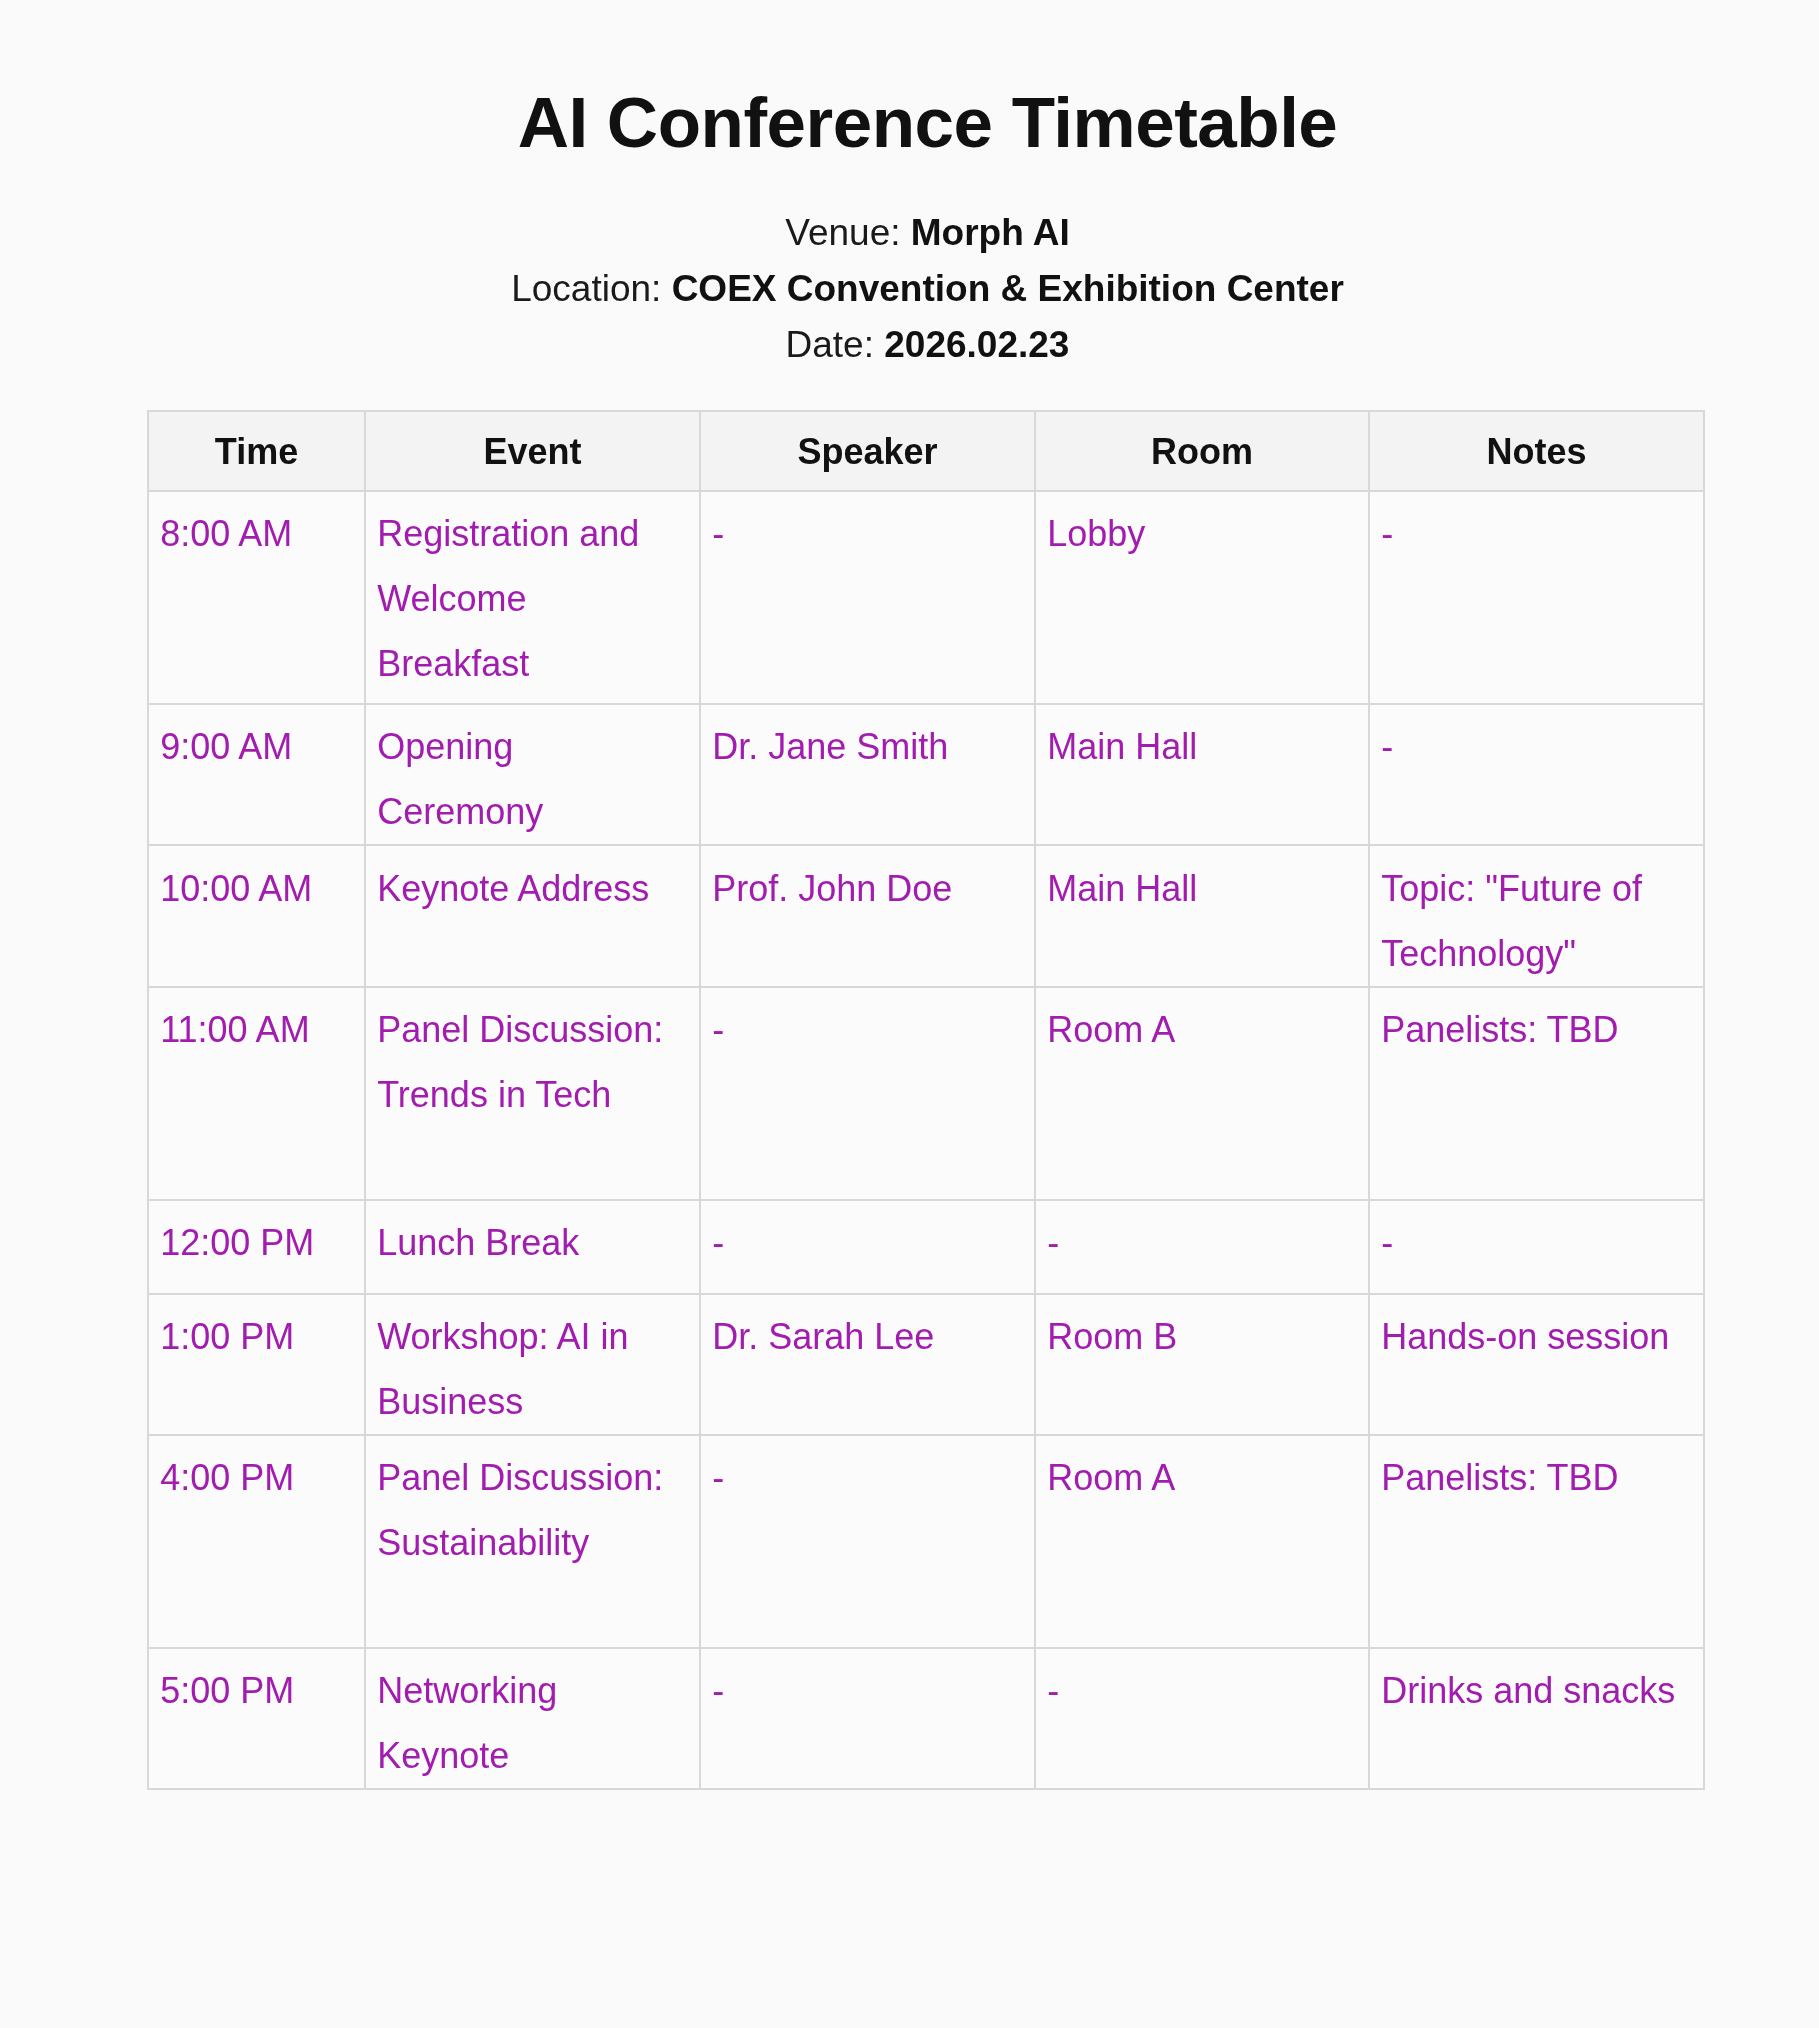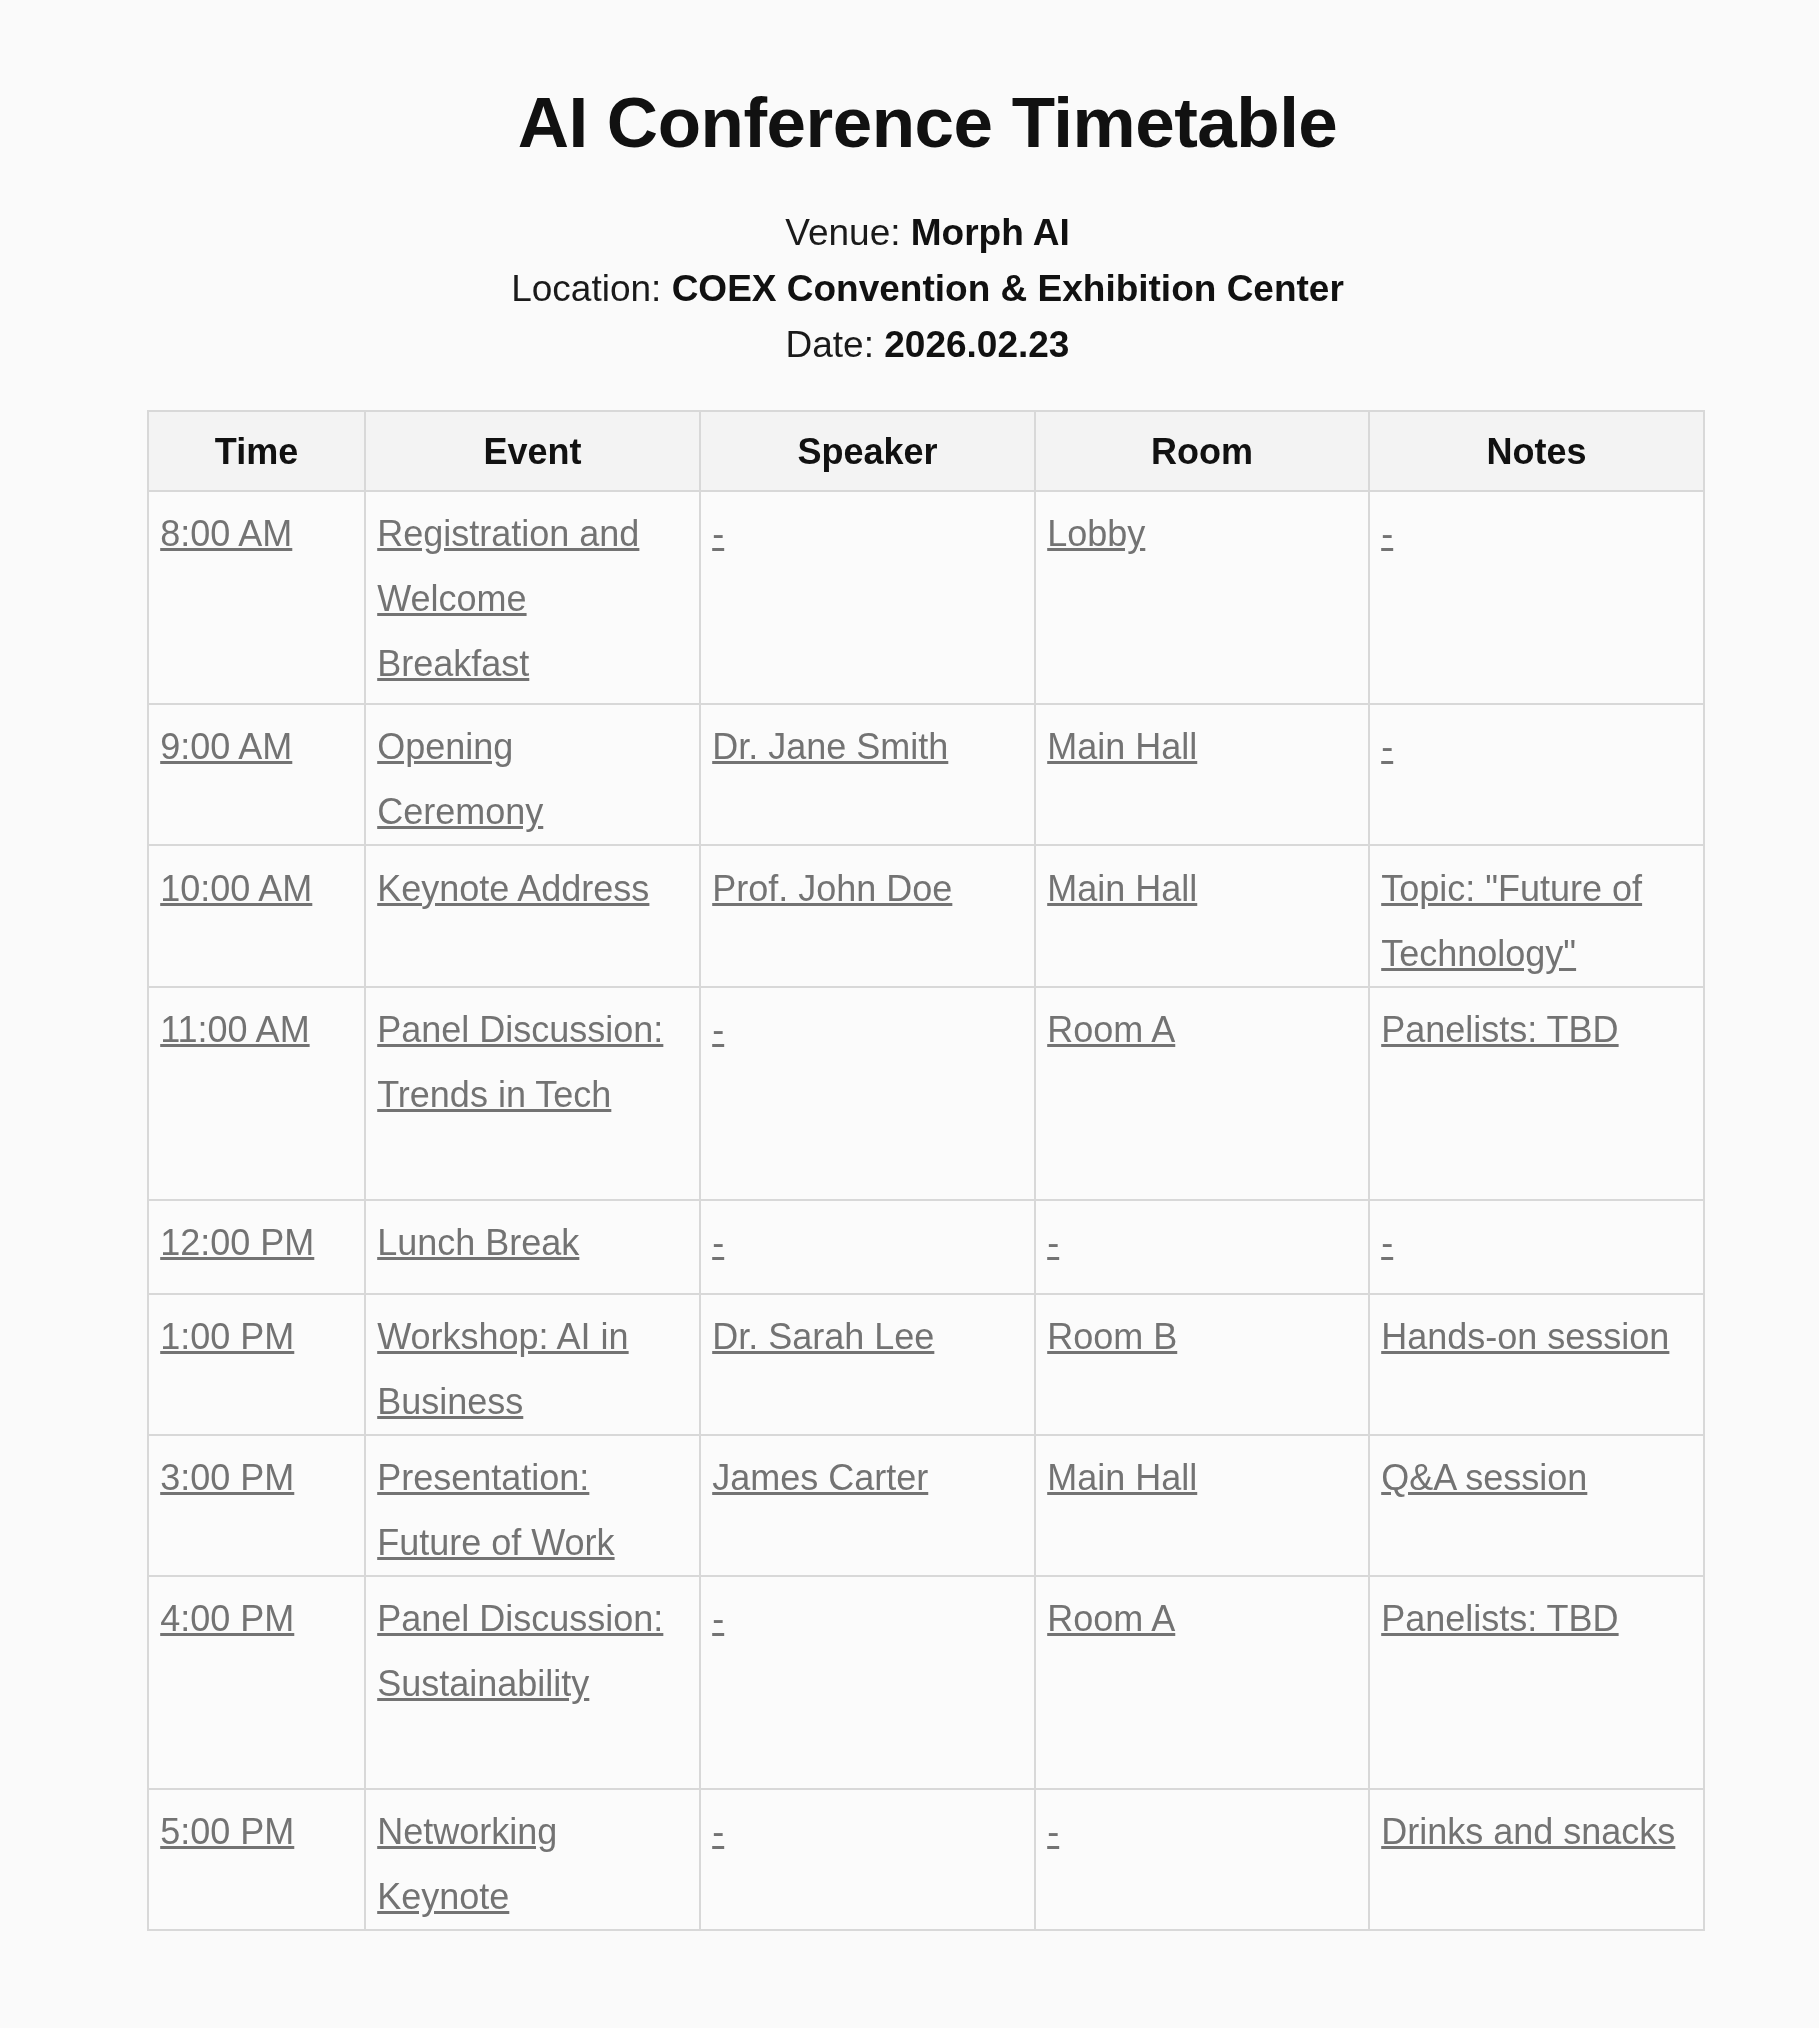--- a/index.html
+++ b/index.html
@@ -32,21 +32,21 @@
       vertical-align: top; text-align: left;
       font-size: 36px; line-height: 65px;
       padding: 9.3px 11.2px 0 11.2px;
       box-sizing: border-box;
       margin-top: 16px;
     }
     th {
       background: #f3f3f3; font-weight: 700; text-align: center;
       height: 80px; vertical-align: middle; padding: 0 11.2px; color: #111;
     }
-    td { background: #fbfbfb; color: #737373; text-decoration: underline; }
+    td { background: #fbfbfb; color: #a21caf; }
     col.c1 { width: 217px; } col.c2 { width: 335px; } col.c3 { width: 335px; }
     col.c4 { width: 334px; } col.c5 { width: 335px; }
     tr.h3 td { height: 213px; }
     tr.h2 td { height: 140px; }
     tr.h1 td { height: 94px; }
   </style>
 </head>
 <body>
 
 <h1 class="title">AI Conference Timetable</h1>
@@ -117,27 +117,20 @@
       <td>-</td>
       <td>-</td>
     </tr>
     <tr class="h2">
       <td>1:00 PM</td>
       <td>Workshop: AI in Business</td>
       <td>Dr. Sarah Lee</td>
       <td>Room B</td>
       <td>Hands-on session</td>
     </tr>
-    <tr class="h2">
-      <td>3:00 PM</td>
-      <td>Presentation: Future of Work</td>
-      <td>James Carter</td>
-      <td>Main Hall</td>
-      <td>Q&amp;A session</td>
-    </tr>
     <tr class="h3">
       <td>4:00 PM</td>
       <td>Panel Discussion: Sustainability</td>
       <td>-</td>
       <td>Room A</td>
       <td>Panelists: TBD</td>
     </tr>
     <tr class="h2">
       <td>5:00 PM</td>
       <td>Networking Keynote</td>

